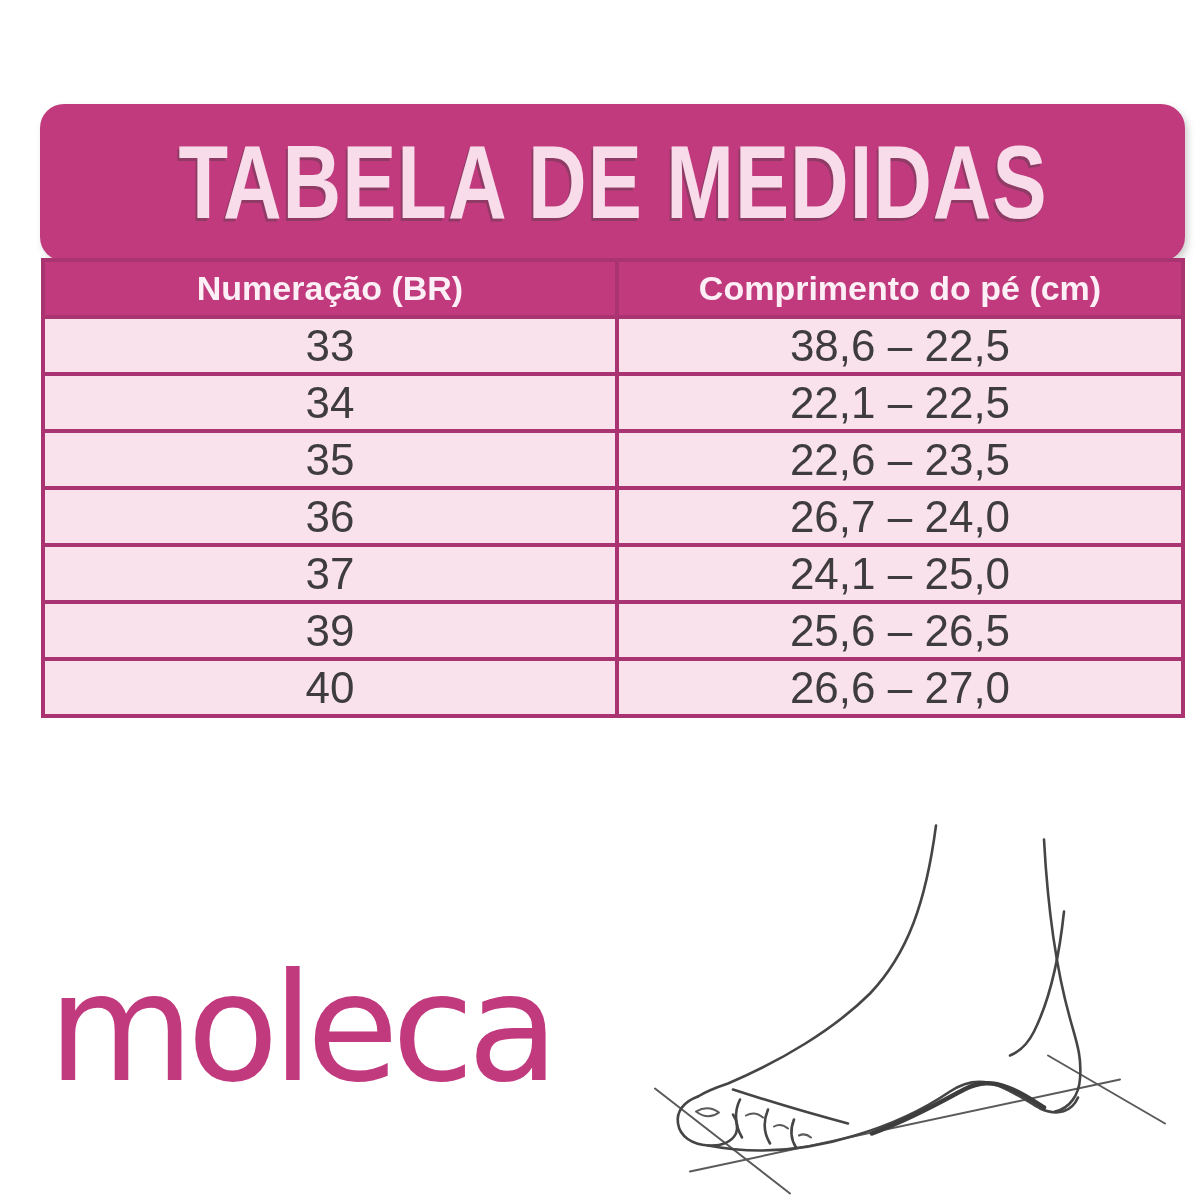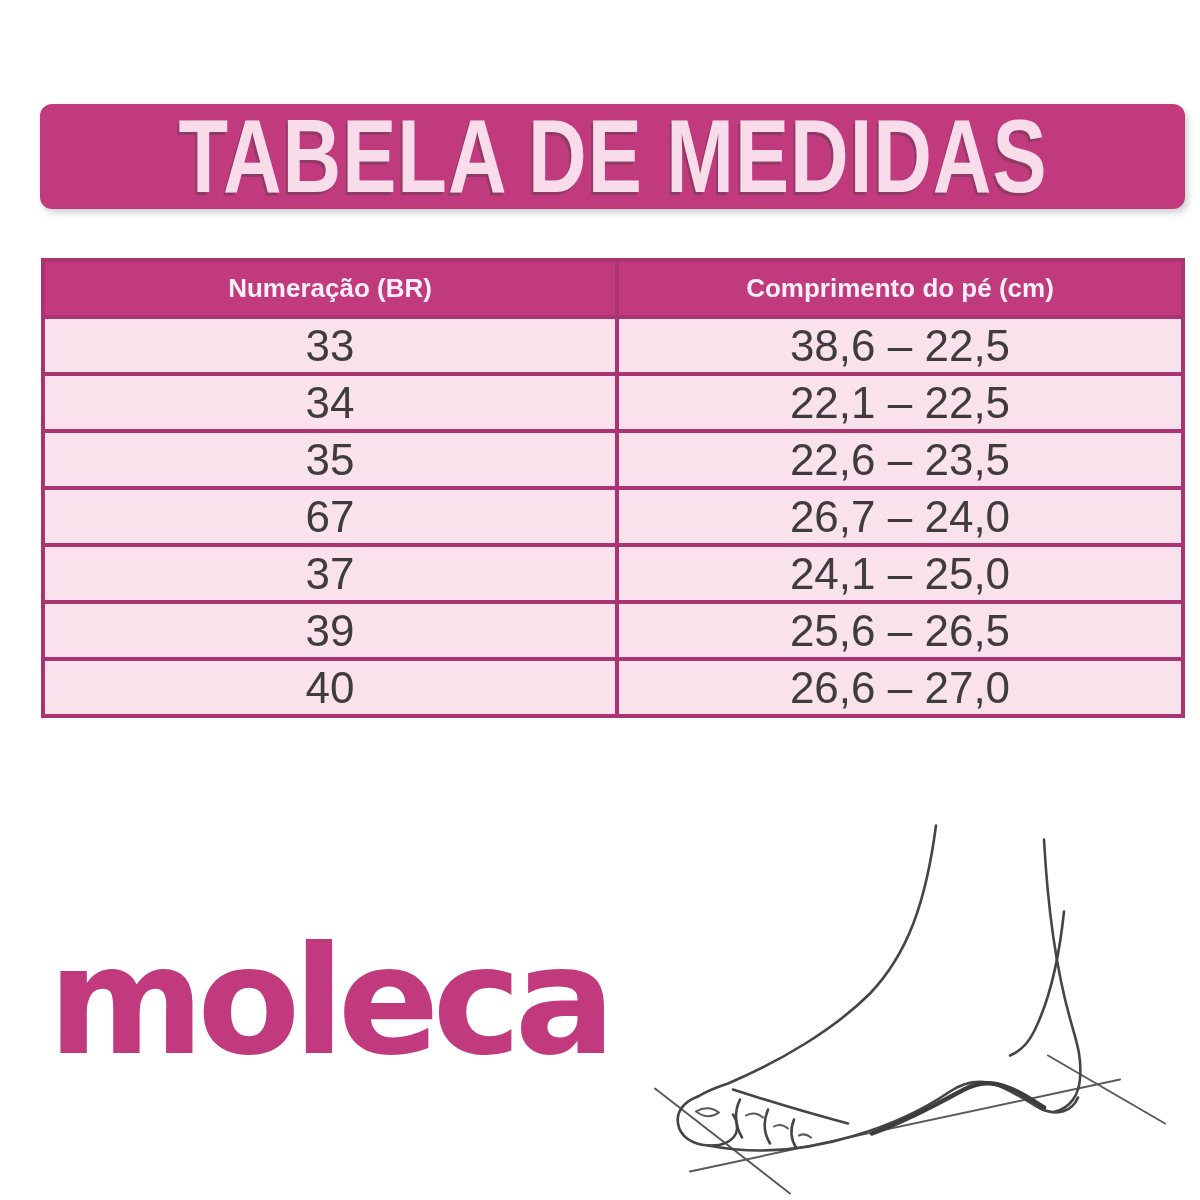--- a/index.html
+++ b/index.html
@@ -6,23 +6,23 @@
   body{
     width:1200px;height:1200px;
     background:#ffffff;
     font-family:"Liberation Sans", sans-serif;
     position:relative;overflow:hidden;
   }
   .canvas{position:absolute;inset:0;}
 
   
   .banner{
-    position:absolute;left:40px;top:104px;width:1145px;height:105px;
+    position:absolute;left:40px;top:104px;width:1145px;height:157px;
     background:var(--accent,#c13a7d);
-    border-radius:12px;
+    border-radius:24px;
     display:flex;align-items:center;justify-content:center;
     box-shadow:3px 4px 7px rgba(120,120,120,0.35);
     text-align:center;
   }
   .banner-title{
     font-weight:bold;
     font-size:82px;
     letter-spacing:1px;
     color:var(--banner-text,#f9dcea);
     transform:scale(0.99,1.26);
@@ -40,35 +40,35 @@
   }
   .size-table th,.size-table td{
     border:4px solid var(--border,#a93471);
     text-align:center;vertical-align:middle;
     padding:0;
   }
   .size-table th{
     background:var(--accent,#c13a7d);
     color:var(--header-text,#fdeff6);
     font-weight:bold;
-    font-size:26px;
+    font-size:34px;
     height:53px;
   }
   .size-table td{
     color:var(--cell-text,#3f3c3e);
     font-size:44px;
     height:53px;
     font-weight:normal;
   }
 
   
   .logo{
-    position:absolute;left:48px;top:926px;
+    position:absolute;left:48px;top:953px;
     font-family:"DejaVu Sans", sans-serif;
-    font-weight:bold;
+    font-weight:normal;
     font-size:150px;
     letter-spacing:-7px;
     color:var(--logo,#c23a7e);
     line-height:1.0;
   }
 
   
   .foot{
     position:absolute;left:620px;top:792px;width:575px;height:408px;
   }
@@ -105,21 +105,21 @@
         </tr>
         <tr>
           <td>34</td>
           <td>22,1 – 22,5</td>
         </tr>
         <tr>
           <td>35</td>
           <td>22,6 – 23,5</td>
         </tr>
         <tr>
-          <td>67</td>
+          <td>36</td>
           <td>26,7 – 24,0</td>
         </tr>
         <tr>
           <td>37</td>
           <td>24,1 – 25,0</td>
         </tr>
         <tr>
           <td>39</td>
           <td>25,6 – 26,5</td>
         </tr>

